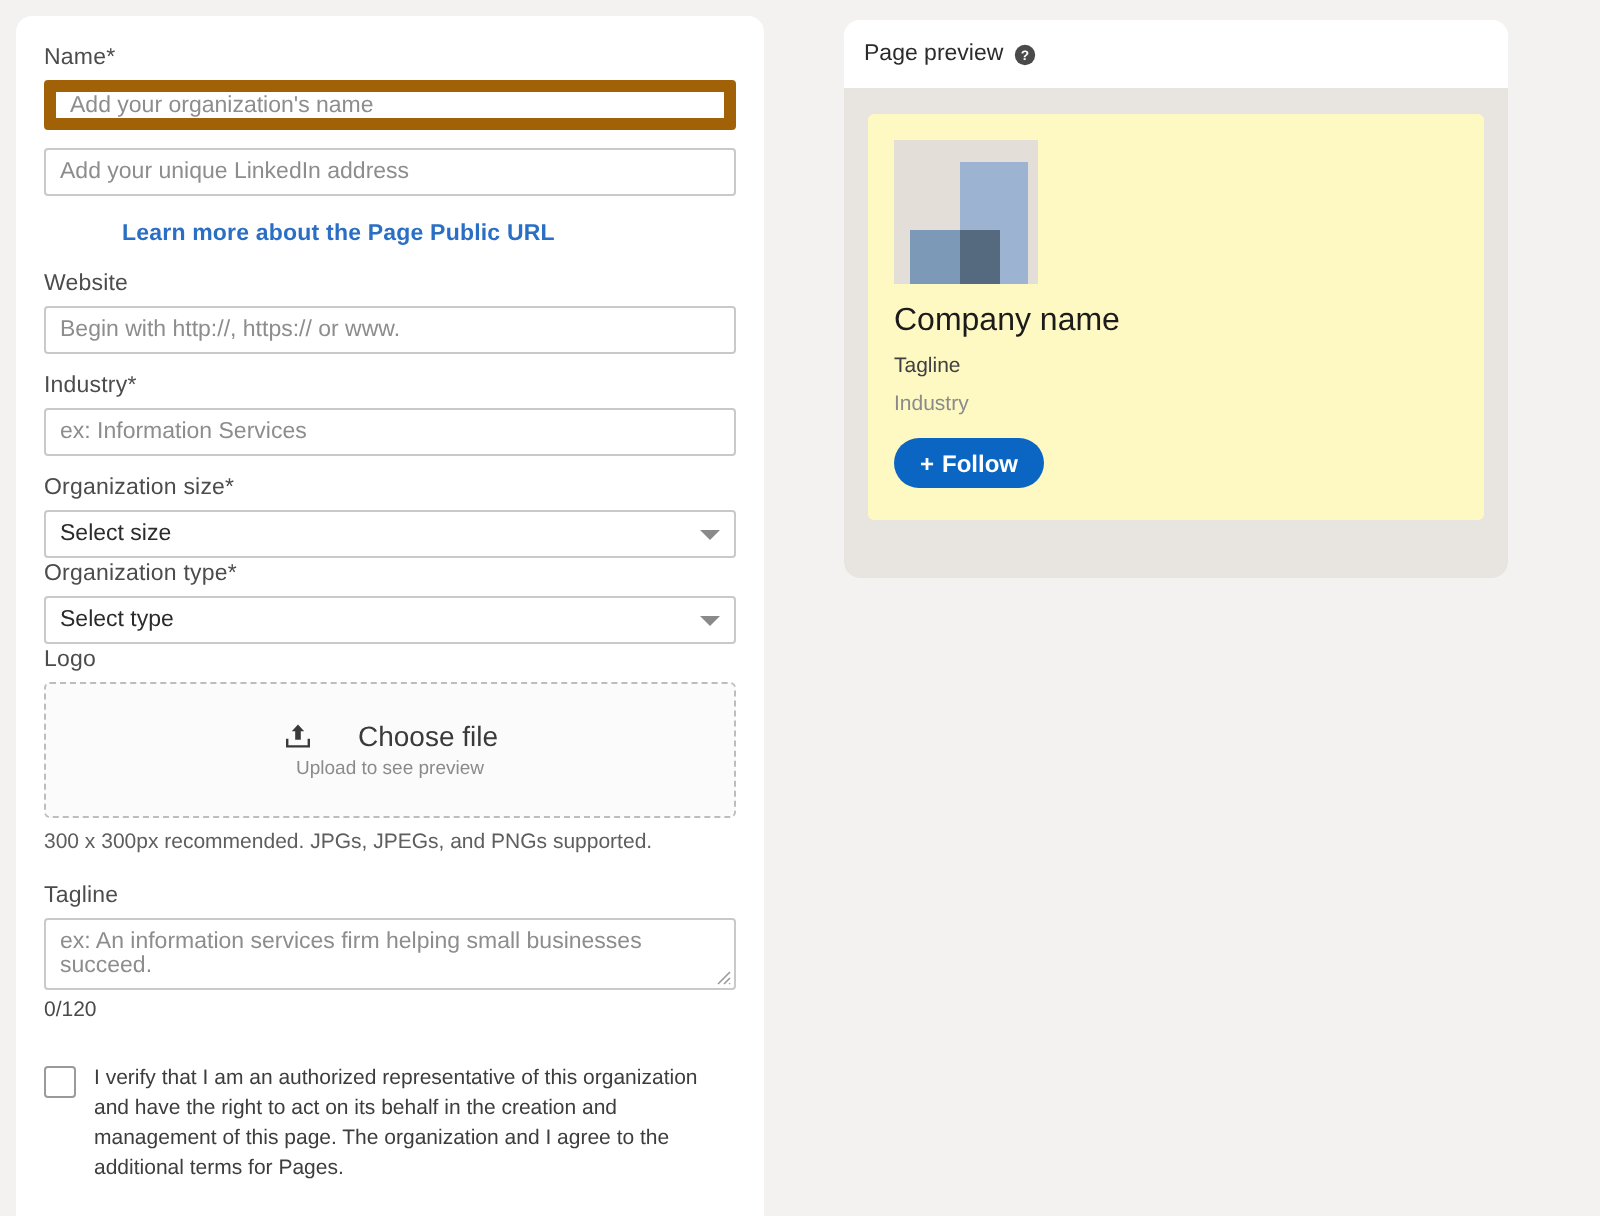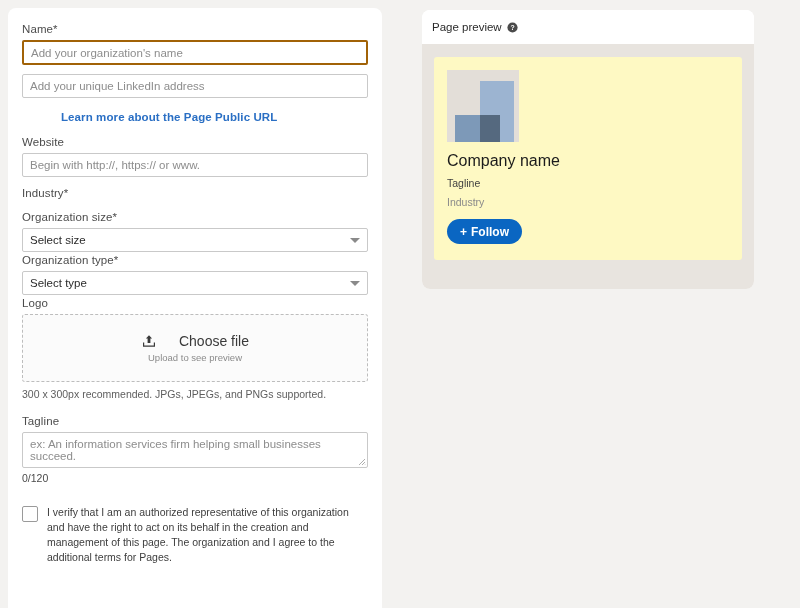--- a/index.html
+++ b/index.html
@@ -69,21 +69,21 @@
     color: #222;
     padding: 0 7px;
     outline: none;
     display: block;
   }
   .text-input::placeholder {
     color: #8d8d8d;
     opacity: 1;
   }
   .text-input.focused {
-    border: 2px solid #a16207;
+    border: 6px solid #a16207;
     height: 25px;
   }
 
   .link {
     display: inline-block;
     color: #2a6fc4;
     font-size: 11.5px;
     font-weight: bold;
     line-height: 16px;
     text-decoration: none;
@@ -350,20 +350,21 @@
       <a class="link">Learn more about the Page Public URL</a>
     </div>
 
     <div class="field">
       <div class="field-label">Website</div>
       <input class="text-input" type="text" placeholder="Begin with http://, https:// or www." style="">
     </div>
 
     <div class="field">
       <div class="field-label">Industry*</div>
+      <input class="text-input" type="text" placeholder="ex: Information Services" style="">
     </div>
 
     <div class="field">
       <div class="field-label">Organization size*</div>
       <div class="select-wrap">
         <div class="select-box">Select size</div>
         <span class="caret"></span>
       </div>
     </div>
 

